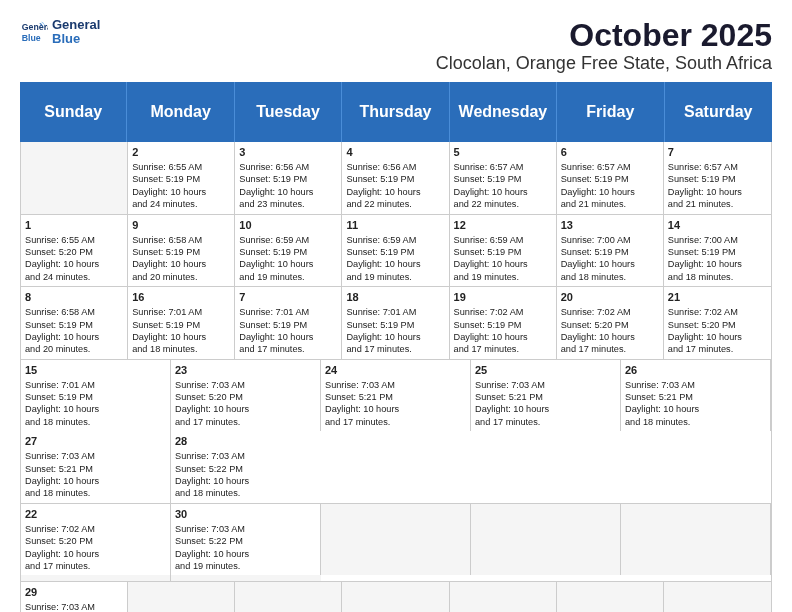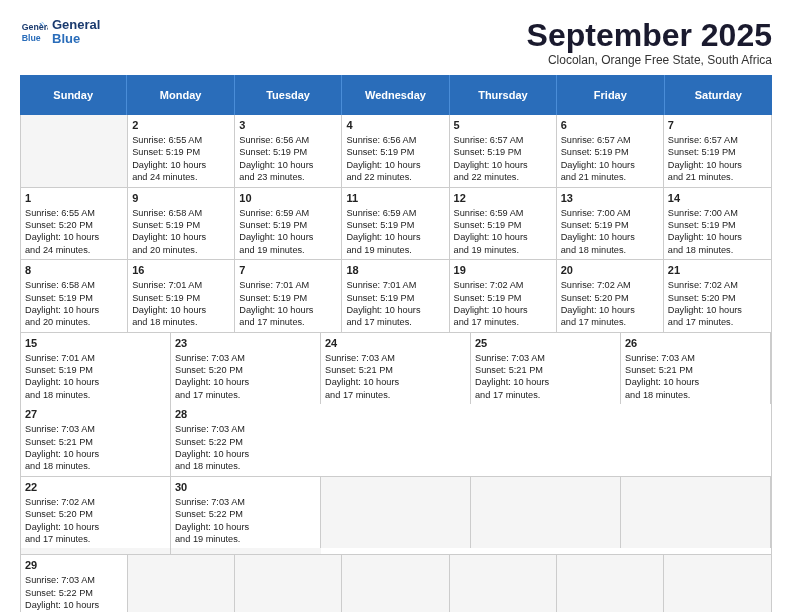--- a/index.html
+++ b/index.html
@@ -35,39 +35,39 @@
     .title-block {
       text-align: right;
     }
     .month-title {
       font-size: 32px;
       font-weight: bold;
       color: #1a1a2e;
       line-height: 1.1;
     }
     .location {
-      font-size: 12px;
+      font-size: 18px;
       color: #333;
     }
     .calendar {
       flex: 1;
       display: flex;
       flex-direction: column;
     }
     .cal-header {
       display: grid;
       grid-template-columns: repeat(7, 1fr);
       background: #2a6dba;
     }
     .cal-header-cell {
       color: #fff;
-      font-size: 11px;
+      font-size: 16px;
       font-weight: bold;
       text-align: center;
-      padding: 14px 2px;
+      padding: 21px 2px;
       border-right: 1px solid #4a8dd8;
     }
     .cal-header-cell:last-child { border-right: none; }
     .cal-row {
       display: grid;
       grid-template-columns: repeat(7, 1fr);
       flex: 1;
       border-bottom: 1px solid #ccc;
     }
     .cal-row:last-child { border-bottom: none; }
@@ -101,32 +101,32 @@
         <text x="2" y="26" font-size="10" font-weight="bold" fill="#2a6dba">Blue</text>
         <polygon points="22,6 28,12 24,6" fill="#2a6dba"></polygon>
         <polygon points="24,4 30,10 26,5" fill="#4a9de8"></polygon>
       </svg>
       <div style="line-height:1.1;">
         <div style="font-size:13px;font-weight:bold;color:#1a3a6e;">General</div>
         <div style="font-size:13px;font-weight:bold;color:#2a6dba;">Blue</div>
       </div>
     </div>
     <div class="title-block">
-      <div class="month-title">September 2025</div>
+      <div class="month-title">October 2025</div>
       <div class="location">Clocolan, Orange Free State, South Africa</div>
     </div>
   </div>
 
   <div class="calendar">
     <div class="cal-header" id="cal-header">
         <div class="cal-header-cell">Sunday</div>
         <div class="cal-header-cell">Monday</div>
         <div class="cal-header-cell">Tuesday</div>
+        <div class="cal-header-cell">Thursday</div>
         <div class="cal-header-cell">Wednesday</div>
-        <div class="cal-header-cell">Thursday</div>
         <div class="cal-header-cell">Friday</div>
         <div class="cal-header-cell">Saturday</div>
       </div>
     <div style="border:1px solid #ccc; border-top:none; flex:1; display:flex; flex-direction:column;" id="cal-body">
         <div class="cal-row" style="flex: 1 1 0%; display: grid; grid-template-columns: repeat(7, 1fr); border-bottom: 1px solid rgb(204, 204, 204);">
           <div class="cal-cell empty" style="border-right: 1px solid rgb(204, 204, 204);"></div>
           <div class="cal-cell" style="border-right: 1px solid rgb(204, 204, 204);">
             <span class="day-num">2</span>
             <div>Sunrise: 6:55 AM</div>
             <div>Sunset: 5:19 PM</div>

